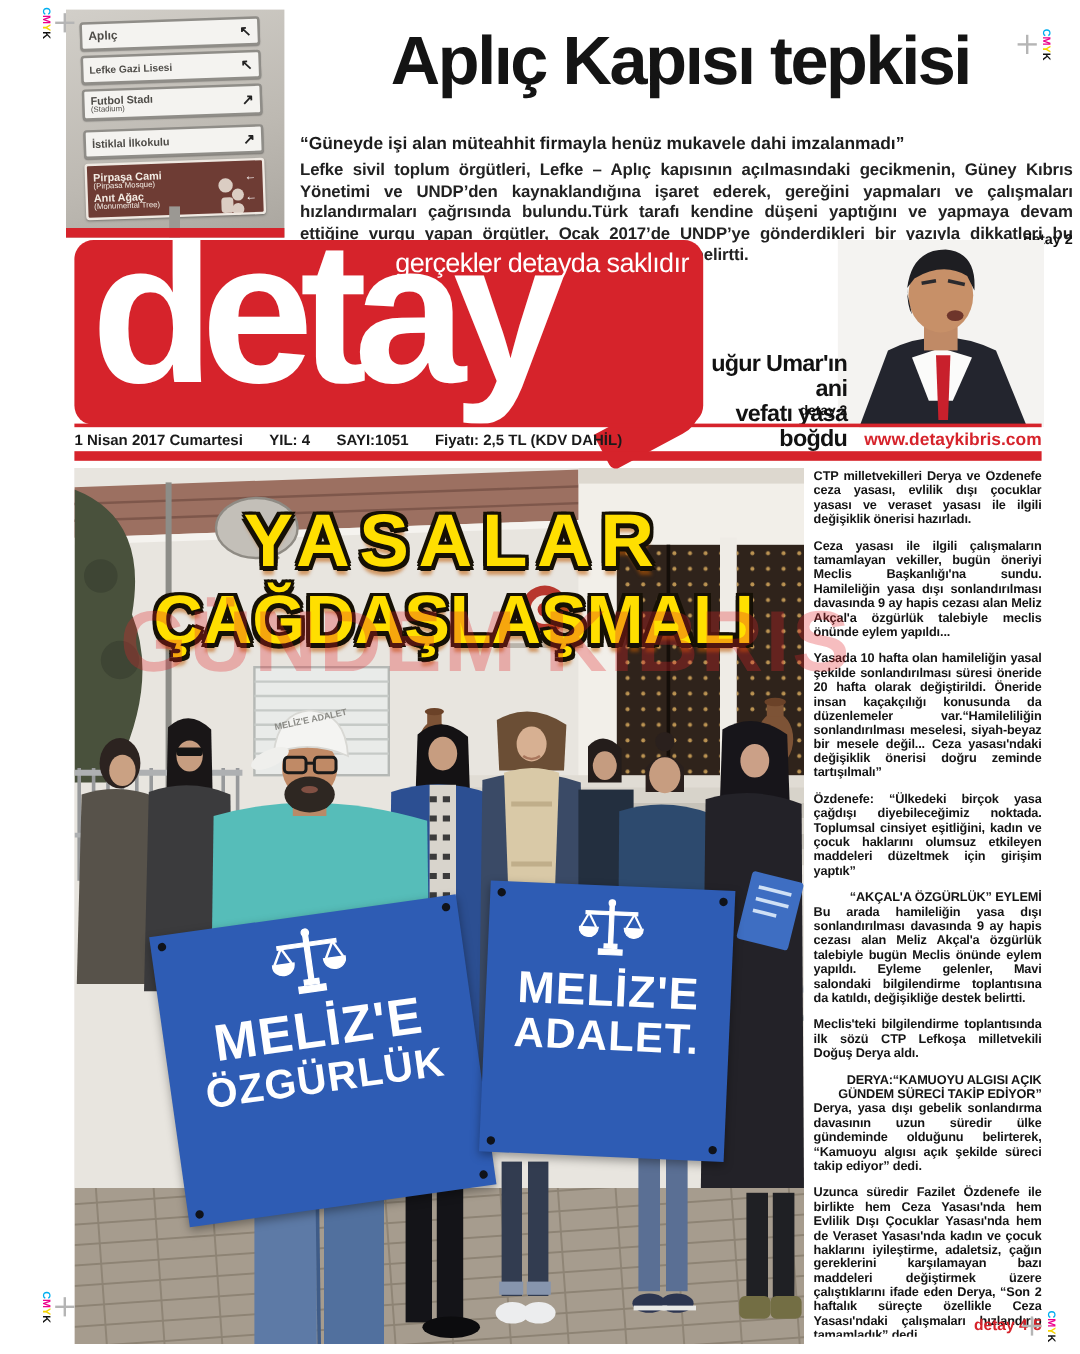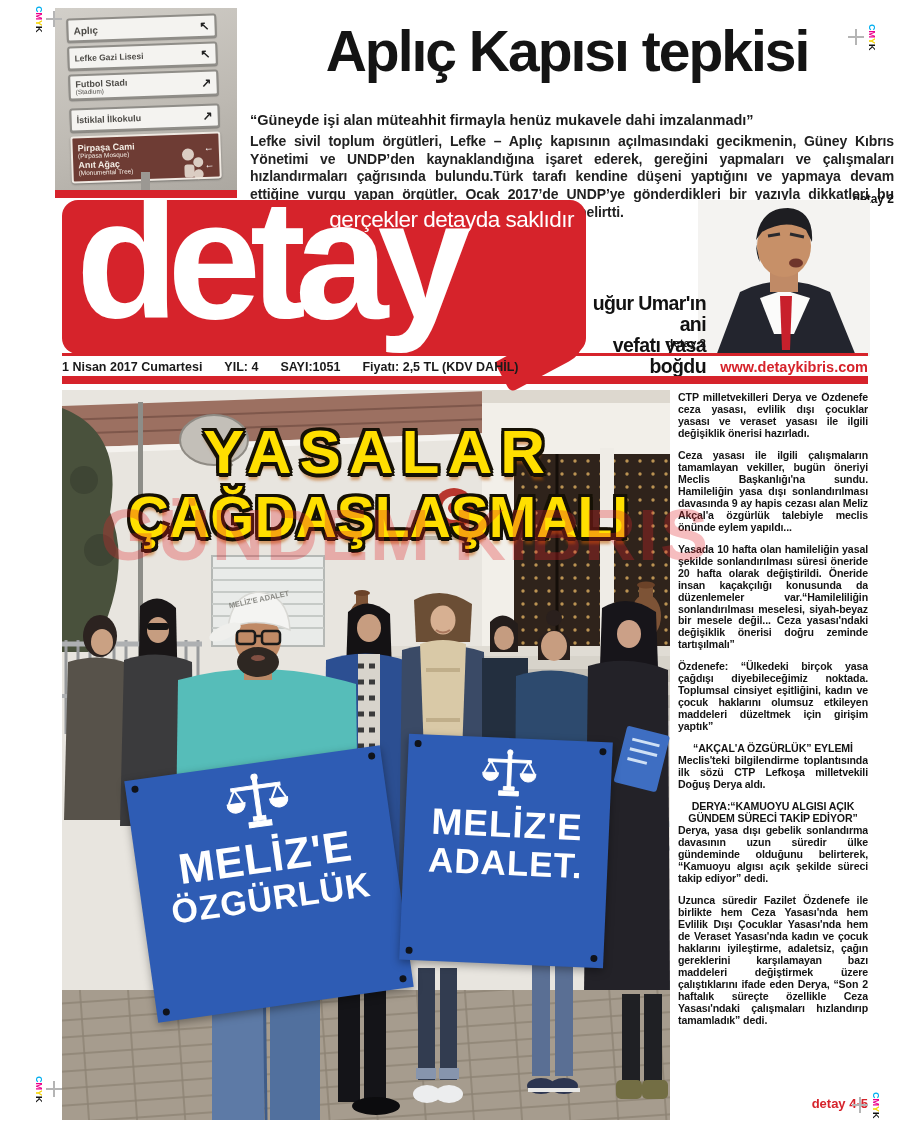--- a/index.html
+++ b/index.html
@@ -79,21 +79,21 @@
   .banner2 .b-l1{font-size:37px;} .banner2 .b-l2{font-size:35px;}
 
   .watermark{position:absolute;left:100px;top:494px;width:800px;font-size:72px;font-weight:700;
       color:rgba(224,36,44,.30);letter-spacing:2px;white-space:nowrap;z-index:9;pointer-events:none;}
 
   
   .col{position:absolute;left:678px;top:392px;width:190px;height:722px;overflow:hidden;
       font-size:10.6px;font-weight:700;line-height:1.13;text-align:justify;color:#141414;
       letter-spacing:-.12px;z-index:2;}
   .col p{margin:0 0 10px;}
-  .col .h{text-align:center;margin-bottom:0;}
+  .col .h{text-align:right;margin-bottom:0;}
   .col-ref{position:absolute;left:678px;top:1096px;width:190px;text-align:right;font-size:13px;
       font-weight:800;color:#d6232b;z-index:10;}
 </style>
 </head>
 <body>
 
 <div class="page">
 
   <div class="regmark" style="left:34px;top:6px;">
     <span class="cmyk"><span class="c">C</span><span class="m">M</span><span class="y">Y</span><span class="k">K</span></span>
@@ -390,20 +390,21 @@
   </div>
 
   <div class="watermark">GÜNDEM KIBRIS</div>
 
   <div class="col">
     <p>CTP milletvekilleri Derya ve Özdenefe ceza yasası, evlilik dışı çocuklar yasası ve veraset yasası ile ilgili değişiklik önerisi hazırladı.</p>
     <p>Ceza yasası ile ilgili çalışmaların tamamlayan vekiller, bugün öneriyi Meclis Başkanlığı'na sundu. Hamileliğin yasa dışı sonlandırılması davasında 9 ay hapis cezası alan Meliz Akçal'a özgürlük talebiyle meclis önünde eylem yapıldı...</p>
     <p>Yasada 10 hafta olan hamileliğin yasal şekilde sonlandırılması süresi öneride 20 hafta olarak değiştirildi. Öneride insan kaçakçılığı konusunda da düzenlemeler var.“Hamileliliğin sonlandırılması meselesi, siyah-beyaz bir mesele değil... Ceza yasası'ndaki değişiklik önerisi doğru zeminde tartışılmalı”</p>
     <p>Özdenefe: “Ülkedeki birçok yasa çağdışı diyebileceğimiz noktada. Toplumsal cinsiyet eşitliğini, kadın ve çocuk haklarını olumsuz etkileyen maddeleri düzeltmek için girişim yaptık”</p>
     <p class="h">“AKÇAL'A ÖZGÜRLÜK” EYLEMİ</p>
+    <p>Bu arada hamileliğin yasa dışı sonlandırılması davasında 9 ay hapis cezası alan Meliz Akçal'a özgürlük talebiyle bugün Meclis önünde eylem yapıldı. Eyleme gelenler, Mavi salondaki bilgilendirme toplantısına da katıldı, değişikliğe destek belirtti.</p>
     <p>Meclis'teki bilgilendirme toplantısında ilk sözü CTP Lefkoşa milletvekili Doğuş Derya aldı.</p>
     <p class="h">DERYA:“KAMUOYU ALGISI AÇIK GÜNDEM SÜRECİ TAKİP EDİYOR”</p>
     <p>Derya, yasa dışı gebelik sonlandırma davasının uzun süredir ülke gündeminde olduğunu belirterek, “Kamuoyu algısı açık şekilde süreci takip ediyor” dedi.</p>
     <p>Uzunca süredir Fazilet Özdenefe ile birlikte hem Ceza Yasası'nda hem Evlilik Dışı Çocuklar Yasası'nda hem de Veraset Yasası'nda kadın ve çocuk haklarını iyileştirme, adaletsiz, çağın gereklerini karşılamayan bazı maddeleri değiştirmek üzere çalıştıklarını ifade eden Derya, “Son 2 haftalık süreçte özellikle Ceza Yasası'ndaki çalışmaları hızlandırıp tamamladık” dedi.</p>
   </div>
   <div class="col-ref">detay 4-5</div>
 
 </div>
 
 </body></html>

